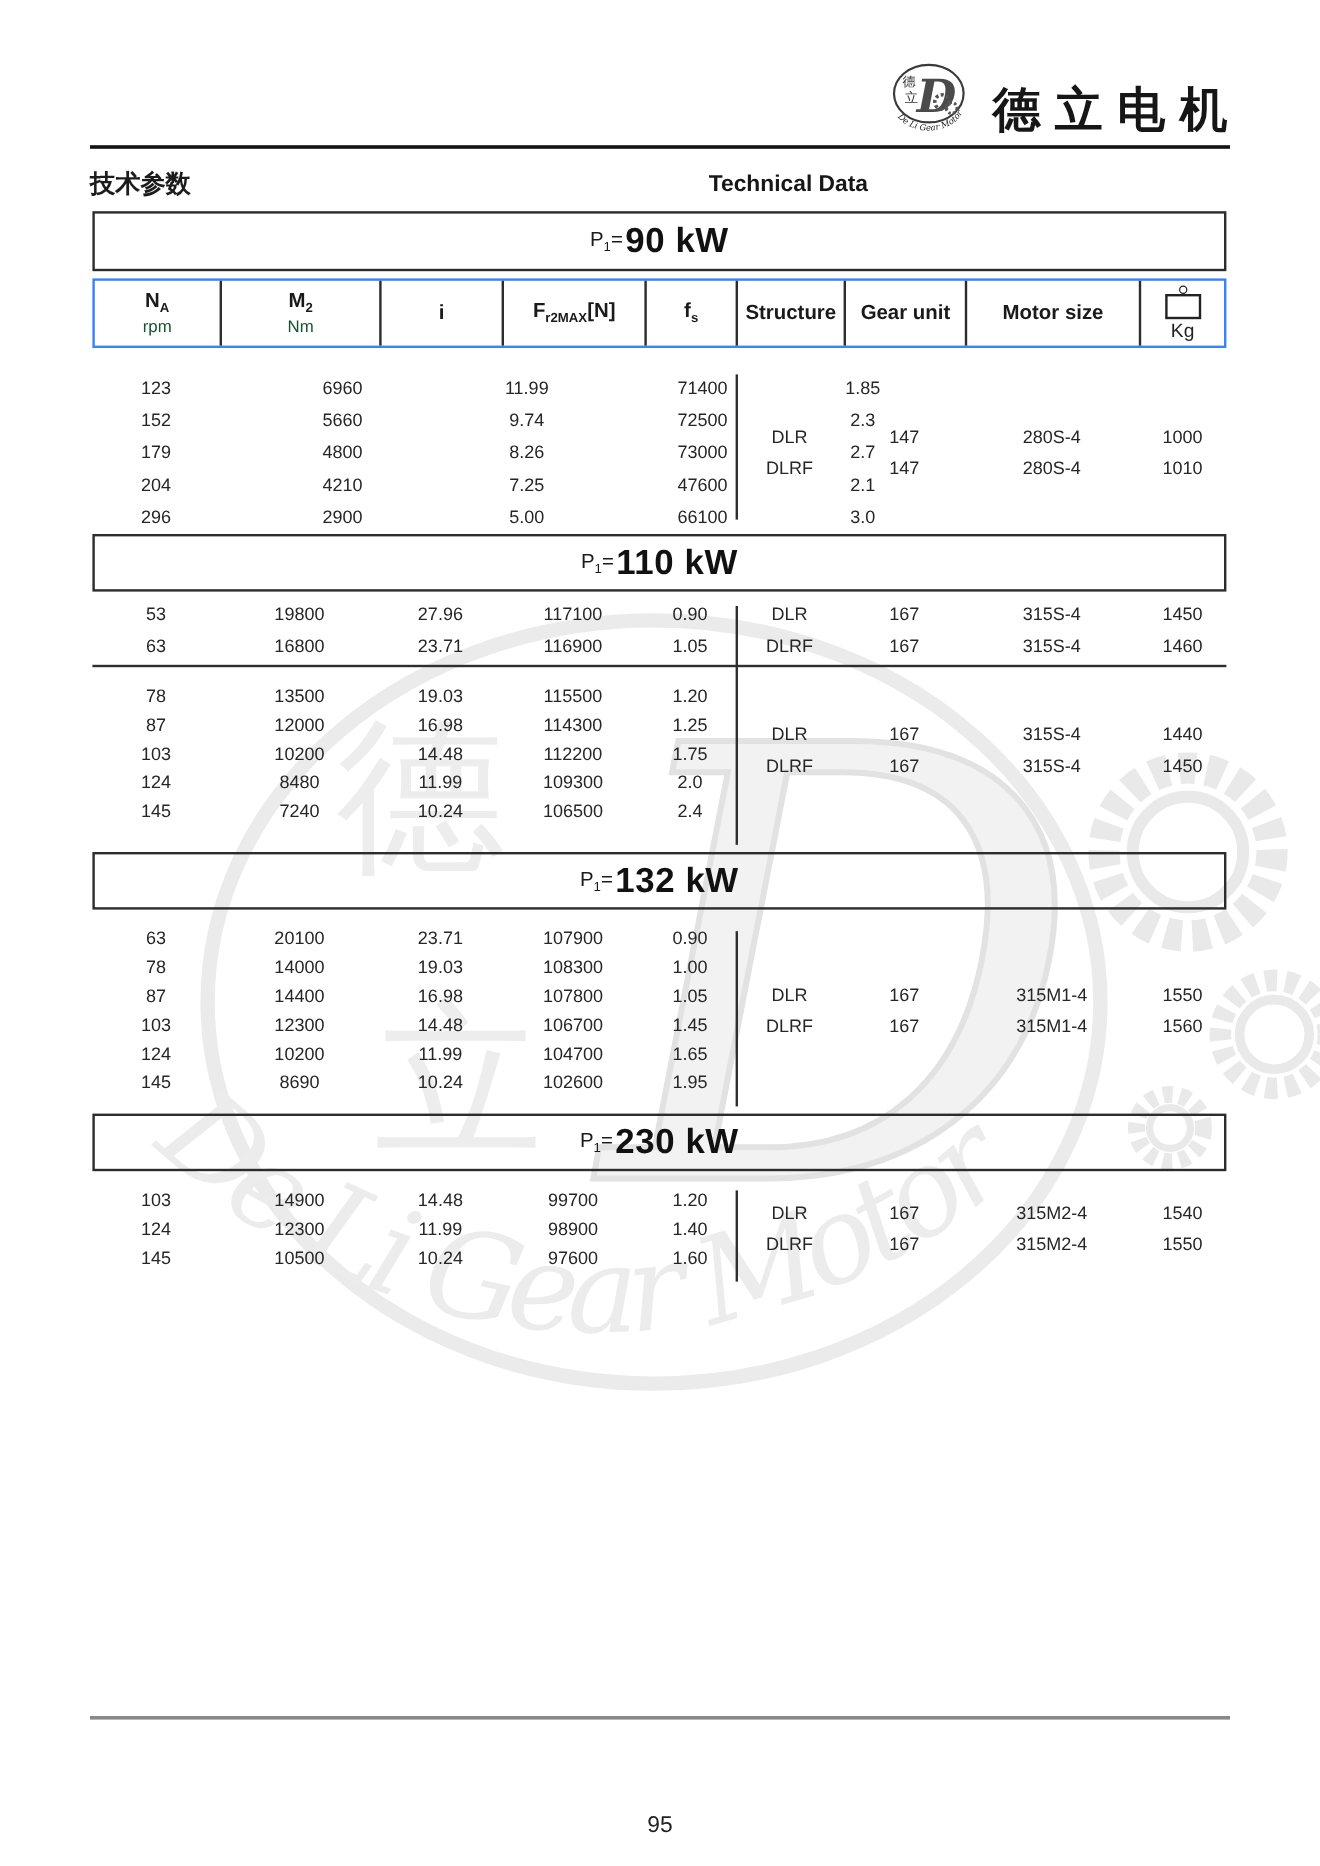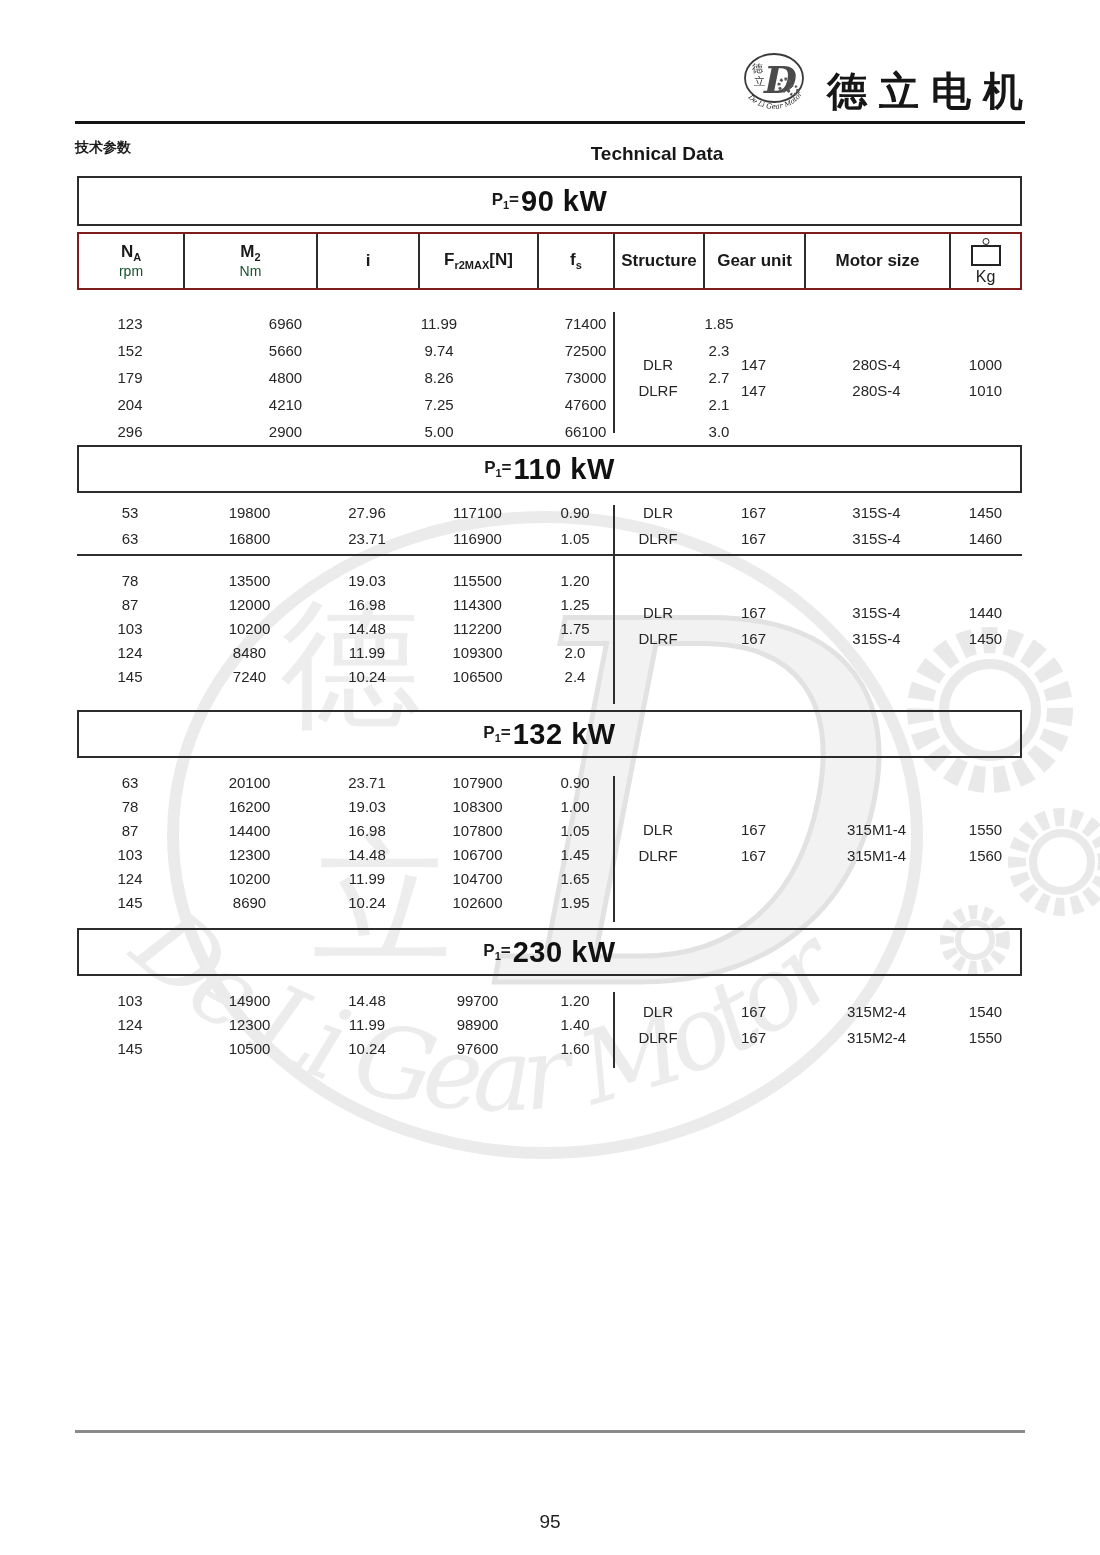--- a/index.html
+++ b/index.html
@@ -3,33 +3,33 @@
 <meta charset="utf-8">
 <style>
   html,body{margin:0;padding:0;background:#fff;}
   .page{position:relative;width:1100px;height:1555px;background:#ffffff;overflow:hidden;
         font-family:"Liberation Sans",sans-serif;color:#222;}
   
   .logo-svg{position:absolute;left:738px;top:48px;z-index:1;}
   .brand-name{position:absolute;left:827px;top:64px;z-index:1;font-family:"DejaVu Serif",serif;
               font-weight:bold;font-size:40px;letter-spacing:12px;color:#161616;white-space:nowrap;}
   .top-rule{position:absolute;left:75px;top:121px;width:950px;height:3px;background:#141414;z-index:1;}
-  .title-cn{position:absolute;left:75px;top:139px;font-size:14px;font-weight:bold;color:#1c1c1c;z-index:1;}
+  .title-cn{position:absolute;left:75px;top:139px;font-size:21px;font-weight:bold;color:#1c1c1c;z-index:1;}
   .title-en{position:absolute;left:657px;top:143px;transform:translateX(-50%);font-size:19px;
             font-weight:bold;color:#171717;z-index:1;}
   
   .sheet{position:absolute;left:77px;top:176px;width:945px;z-index:1;}
   .pbox{box-sizing:border-box;border:2px solid #2c2c2c;height:48px;display:flex;align-items:center;
         justify-content:center;background:transparent;}
   .sec0-box{height:50px;}
-  .psmall{font-size:17px;font-weight:bold;color:#1a1a1a;}
+  .psmall{font-size:17px;font-weight:normal;color:#1a1a1a;}
   .psmall sub{font-size:11px;}
   .pbig{font-size:29px;font-weight:800;color:#111;letter-spacing:0.5px;margin-left:2px;white-space:nowrap;}
   
-  .hrow{box-sizing:border-box;margin-top:6px;width:945px;height:58px;border:2px solid #7f1d1d;
+  .hrow{box-sizing:border-box;margin-top:6px;width:945px;height:58px;border:2px solid #3b82f6;
         display:grid;grid-template-columns:104px 133px 102px 119px 76px 90px 101px 145px 1fr;}
   .hcell{box-sizing:border-box;border-left:2px solid #2c2c2c;display:flex;flex-direction:column;
          align-items:center;justify-content:center;overflow:hidden;}
   .hcell:first-child{border-left:none;}
   .hm{font-size:17px;font-weight:bold;color:#1a1a1a;line-height:1.1;white-space:nowrap;}
   .hm sub{font-size:11px;font-weight:bold;}
   .hu{font-size:14px;color:#14532d;line-height:1.1;margin-top:1px;}
   .kgicon{position:relative;width:26px;height:17px;border:2px solid #222;margin-top:9px;}
   .knob{position:absolute;left:50%;top:-9px;transform:translateX(-50%);width:5px;height:5px;
         border:1.5px solid #222;border-radius:50%;background:#fff;}
@@ -301,21 +301,21 @@
           <div class="block b0">
             <div class="drow">
               <div class="dc">63</div>
               <div class="dc">20100</div>
               <div class="dc">23.71</div>
               <div class="dc">107900</div>
               <div class="dc">0.90</div>
             </div>
             <div class="drow">
               <div class="dc">78</div>
-              <div class="dc">16200</div>
+              <div class="dc">14000</div>
               <div class="dc">19.03</div>
               <div class="dc">108300</div>
               <div class="dc">1.00</div>
             </div>
             <div class="drow">
               <div class="dc">87</div>
               <div class="dc">14400</div>
               <div class="dc">16.98</div>
               <div class="dc">107800</div>
               <div class="dc">1.05</div>

